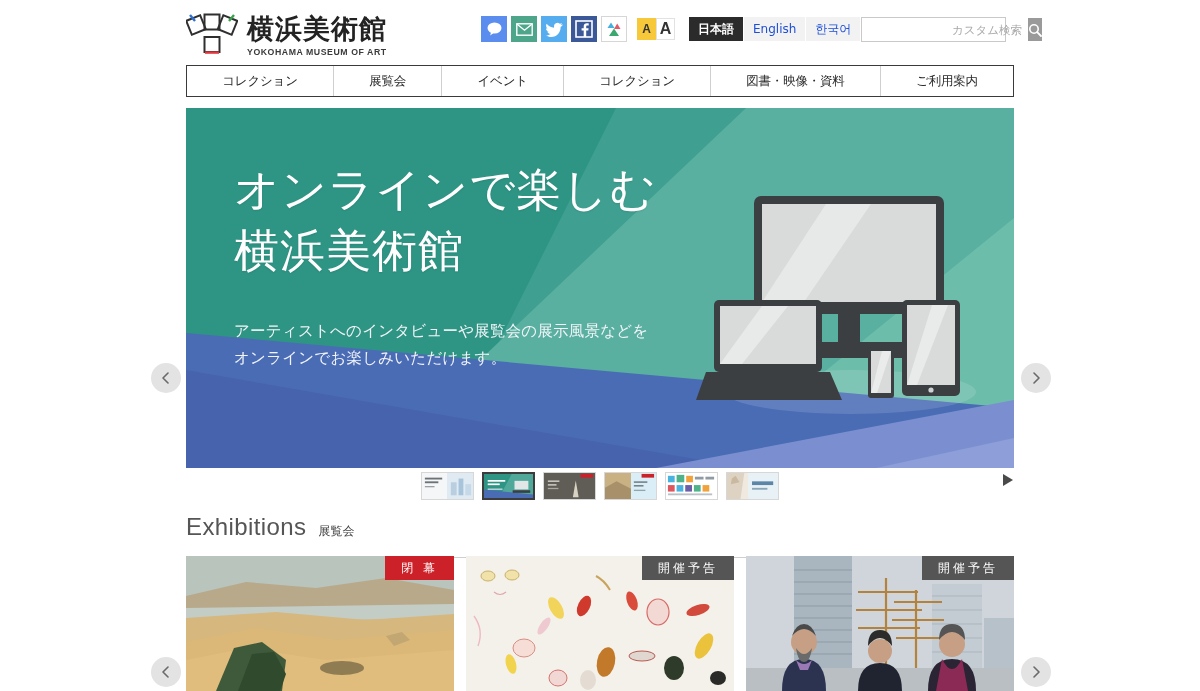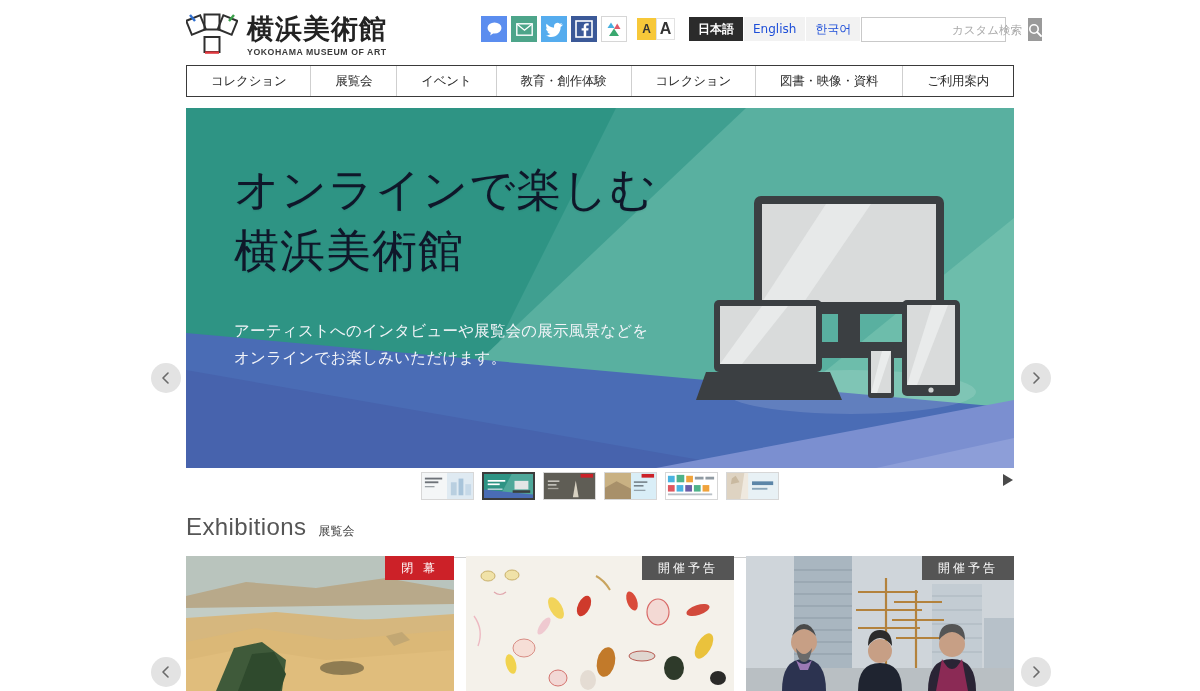--- a/index.html
+++ b/index.html
@@ -103,21 +103,21 @@
   
   .hero-zone { position:absolute; left:0; top:108px; width:1200px; height:360px; }
   .hero {
     position:absolute; left:186px; top:0; width: 828px; height: 360px;
     overflow:hidden; background:#2e9484;
   }
   .hero svg.bg { position:absolute; left:0; top:0; }
   .hero-copy { position:absolute; left: 48px; top: 52px; width: 470px; }
   .hero-title {
     font-family:"DejaVu Sans", sans-serif;
-    color:#0f172a; font-size: 45px; line-height: 1.35; font-weight:400;
+    color:#ffffff; font-size: 45px; line-height: 1.35; font-weight:400;
     letter-spacing: 1px;
     text-shadow: 0 1px 2px rgba(0,0,0,0.08);
   }
   .hero-sub {
     margin-top: 36px; color:#f2f4f8; font-size: 15.5px; line-height: 1.75;
     font-family:"DejaVu Sans", sans-serif; letter-spacing:0.2px;
   }
   .hero-art { position:absolute; right: 18px; top: 86px; }
 
   .arrow {
@@ -257,21 +257,20 @@
           <path d="M9.2 9.2 L13 13" stroke="#fff" stroke-width="1.8" stroke-linecap="round"></path>
         </svg>
       </button>
     </div>
   </div>
 
   <div class="nav">
     <div class="nav-item">コレクション</div>
     <div class="nav-item">展覧会</div>
     <div class="nav-item">イベント</div>
-    <div class="nav-item">教育・創作体験</div>
     <div class="nav-item">コレクション</div>
     <div class="nav-item">図書・映像・資料</div>
     <div class="nav-item">ご利用案内</div>
   </div>
 
   <div class="hero-zone">
     <div class="hero">
       <svg class="bg" width="828" height="360" viewBox="0 0 828 360">
         <rect width="828" height="360" fill="#2e9484"></rect>
         <path d="M430 0 L828 0 L828 360 L250 360 Z" fill="#3f9f90"></path>

